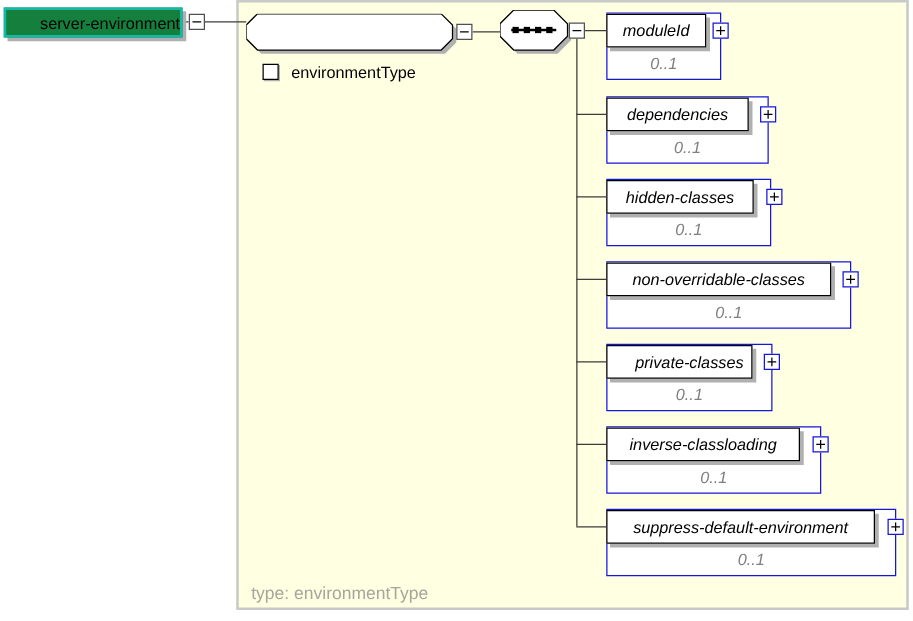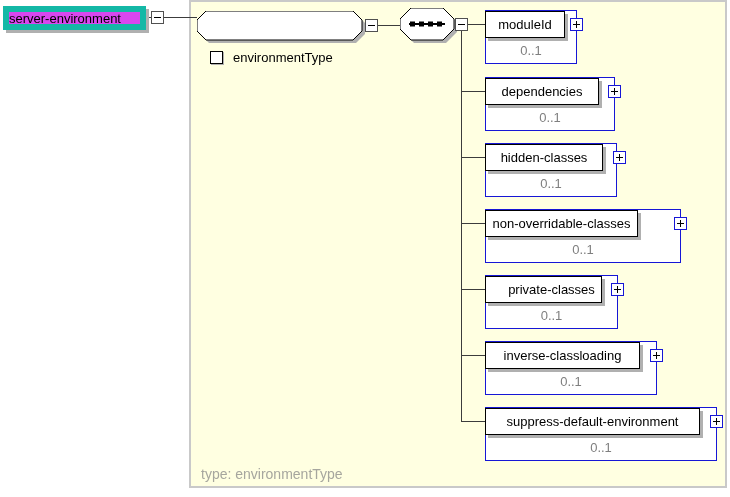--- a/index.html
+++ b/index.html
@@ -6,34 +6,34 @@
     --blue:#1616d6; --panel:#ffffe1; --pborder:#c9c9c9; --shadow:#b0b0b0;
     --card:#7f7f7f; --cap:#a6a69e; --line:#3c3c3c;
   }
   html,body{margin:0;padding:0;background:#fff;}
   .stage{position:relative;width:730px;height:497px;background:#fff;overflow:hidden;
          font-family:"Liberation Sans",sans-serif;}
   .panel{position:absolute;left:189px;top:0;width:538px;height:488px;background:var(--panel);
          border:2px solid var(--pborder);box-sizing:border-box;z-index:1;}
   .hline{position:absolute;height:1px;background:var(--line);z-index:2;}
   .vline{position:absolute;width:1px;background:var(--line);z-index:2;}
-  .box{position:absolute;background:#d946ef;border:6px solid #14b8a6;box-sizing:border-box;
-       box-shadow:3px 3px 0 var(--shadow);display:flex;align-items:center;justify-content:flex-start;
+  .box{position:absolute;background:#15803d;border:2px solid #14b8a6;box-sizing:border-box;
+       box-shadow:3px 3px 0 var(--shadow);display:flex;align-items:center;justify-content:flex-end;
        font-size:13px;color:#000;z-index:4;}
   .toggle{position:absolute;width:13px;height:13px;background:#fff;border:1px solid #505050;
           box-sizing:border-box;z-index:6;cursor:pointer;}
   .toggle::before{content:"";position:absolute;left:2px;right:2px;top:5px;height:1px;background:#000;}
   .toggle.plus::after{content:"";position:absolute;top:2px;bottom:2px;left:5px;width:1px;background:#000;}
   .toggle.expand{border-color:var(--blue);}
   .oct{position:absolute;z-index:3;}
   .envlabel{position:absolute;left:197px;top:11px;width:165px;height:29px;display:flex;
             align-items:center;padding-left:13px;box-sizing:border-box;z-index:4;font-size:13px;color:#000;margin-top:32px;}
   .ctype-icon{width:13px;height:13px;background:#fff;border:1px solid #000;box-sizing:border-box;
               box-shadow:1px 1px 0 var(--shadow);margin-right:10px;flex:0 0 auto;}
-  .row{position:absolute;height:54px;z-index:4;}
+  .row{position:absolute;height:54px;z-index:4;font-style:italic;}
   .occ{position:absolute;inset:0;border:1px solid var(--blue);box-sizing:border-box;background:#fff;}
   .namebox{position:absolute;left:0;top:1px;height:27px;background:#fff;border:1px solid #000;
            box-sizing:border-box;box-shadow:3px 3px 0 var(--shadow);display:flex;align-items:center;
            justify-content:center;font-size:13px;color:#000;}
   .card{position:absolute;left:0;right:0;top:33px;text-align:center;font-size:13px;color:var(--card);}
   .caption{position:absolute;left:201px;top:466px;font-size:14px;color:var(--cap);z-index:2;}
 </style>
 </head>
 <body>
 
@@ -100,21 +100,21 @@
     <div class="occ"></div>
     <div class="namebox" style="width: 118px;">
       <span class="lbl">hidden-classes</span>
     </div>
     <div class="card">0..1</div>
     <div class="toggle plus expand" style="left: 128px; top: 8px;"></div>
   </div>
     <div class="hline" style="top: 157px; left: 461px; width: 24px;"></div>
     <div class="row" style="left: 485px; top: 209px; width: 196px;">
     <div class="occ"></div>
-    <div class="namebox" style="width: 153px;">
+    <div class="namebox" style="width: 180px;">
       <span class="lbl">non-overridable-classes</span>
     </div>
     <div class="card">0..1</div>
     <div class="toggle plus expand" style="left: 189px; top: 8px;"></div>
   </div>
     <div class="hline" style="top: 223px; left: 461px; width: 24px;"></div>
     <div class="row" style="left: 485px; top: 275px; width: 133px;">
     <div class="occ"></div>
     <div class="namebox" style="width: 117px; padding-left: 16px;">
       <span class="lbl">private-classes</span>

